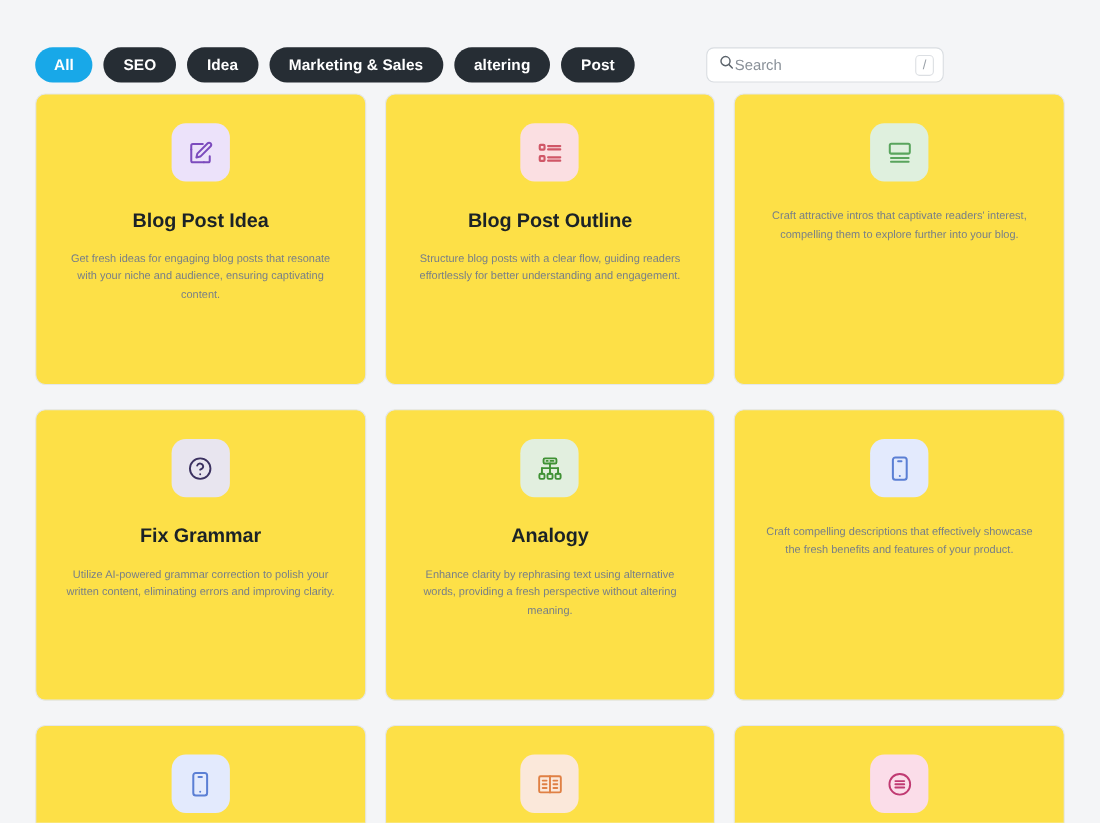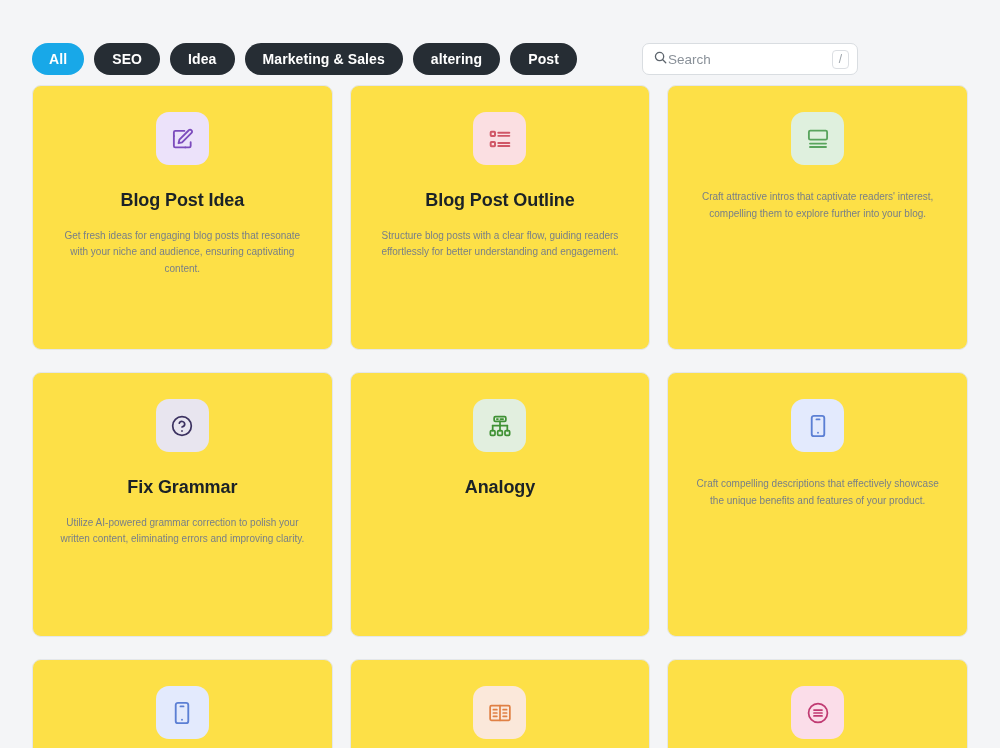--- a/index.html
+++ b/index.html
@@ -255,31 +255,32 @@
           <line x1="12" y1="7.7" x2="12" y2="11.6"></line>
           <line x1="5.25" y1="11.6" x2="18.75" y2="11.6"></line>
           <line x1="5.25" y1="11.6" x2="5.25" y2="16.3"></line>
           <line x1="12" y1="11.6" x2="12" y2="16.3"></line>
           <line x1="18.75" y1="11.6" x2="18.75" y2="16.3"></line>
           <line x1="9.1" y1="5.55" x2="10.1" y2="5.55"></line>
           <line x1="12.4" y1="5.55" x2="14.9" y2="5.55"></line>
         </svg>
       </div>
       <div class="card-title">Analogy</div>
+      <div class="card-desc">Enhance clarity by rephrasing text using alternative words, providing a fresh perspective without altering meaning.</div>
     </div>
 
     <div class="card">
       <div class="icon-tile" style="background:#e3eafd">
         <svg width="26" height="26" viewBox="0 0 24 24" fill="none" stroke="#5b7fd4" stroke-width="1.7" stroke-linecap="round" stroke-linejoin="round">
           <rect x="6.2" y="2.6" width="11.6" height="18.8" rx="2.1"></rect>
           <line x1="10.6" y1="5.9" x2="13.4" y2="5.9"></line>
           <line x1="12" y1="18.2" x2="12" y2="18.3"></line>
         </svg>
       </div>
-      <div class="card-desc">Craft compelling descriptions that effectively showcase the unique benefits and features of your product.</div>
+      <div class="card-desc">Craft compelling descriptions that effectively showcase the fresh benefits and features of your product.</div>
     </div>
 
     <div class="card">
       <div class="icon-tile" style="background:#e3eafd">
         <svg width="26" height="26" viewBox="0 0 24 24" fill="none" stroke="#5b7fd4" stroke-width="1.7" stroke-linecap="round" stroke-linejoin="round">
           <rect x="6.2" y="2.6" width="11.6" height="18.8" rx="2.1"></rect>
           <line x1="10.6" y1="5.9" x2="13.4" y2="5.9"></line>
           <line x1="12" y1="18.2" x2="12" y2="18.3"></line>
         </svg>
       </div>

